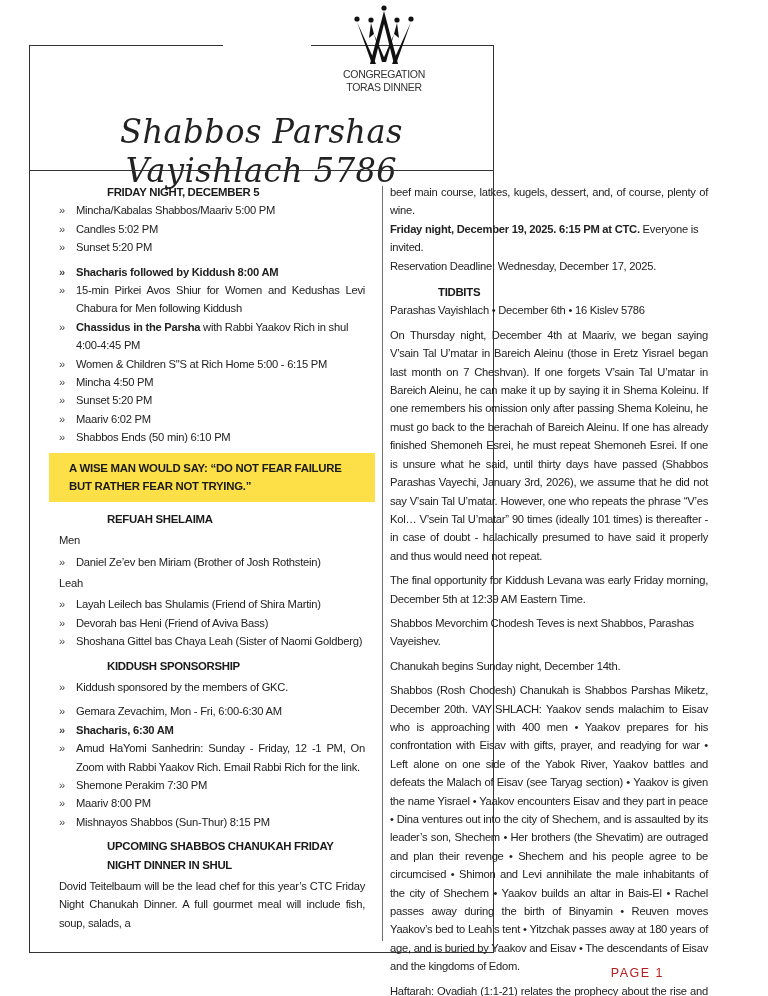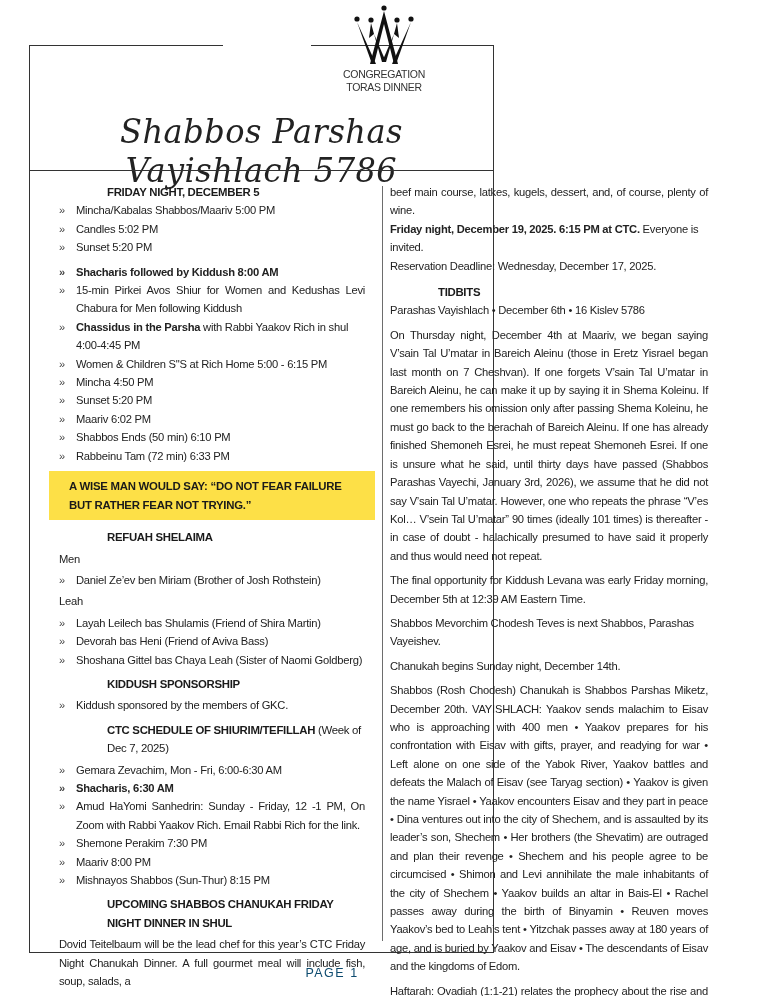--- a/index.html
+++ b/index.html
@@ -32,22 +32,22 @@
   .b { font-weight: bold; }
   .just { text-align: justify; }
   .para { margin-bottom: 6px; }
 
   .quote {
     background: #fde047; margin: 6px 0 8px -10px; padding: 6px 10px 6px 20px;
     width: 326px; font-weight: bold; font-size: 11.4px; line-height: 18.5px; text-transform: uppercase; color: #1a1a1a;
   }
 
   .page-num {
-    position: absolute; left: 0; top: 966px; width: 664px; text-align: center;
-    font-family: "Liberation Sans", sans-serif; font-size: 12.5px; letter-spacing: 1.5px; color: #0c4a6e;
+    position: absolute; left: 0; top: 966px; width: 664px; text-align: right;
+    font-family: "Liberation Sans", sans-serif; font-size: 12.5px; letter-spacing: 1.5px; color: #b91c1c;
   }
 </style>
 </head>
 <body>
 
 <div class="frame-top-left"></div>
 <div class="frame-top-right"></div>
 <div class="frame"></div>
 
 <div class="logo">
@@ -84,42 +84,40 @@
 
   <div class="sec">
     <div class="li b">Shacharis followed by Kiddush 8:00 AM</div>
     <div class="li just">15-min Pirkei Avos Shiur for Women and Kedushas Levi Chabura for Men following Kiddush</div>
     <div class="li"><span class="b">Chassidus in the Parsha</span><span> with Rabbi Yaakov Rich in shul 4:00-4:45 PM</span></div>
     <div class="li">Women &amp; Children S"S at Rich Home 5:00 - 6:15 PM</div>
     <div class="li">Mincha 4:50 PM</div>
     <div class="li">Sunset 5:20 PM</div>
     <div class="li">Maariv 6:02 PM</div>
     <div class="li">Shabbos Ends (50 min) 6:10 PM</div>
-    <div class="li">Rabbeinu Tam (72 min) 6:33 PM</div>
   </div>
 
   <div class="quote">A WISE  MAN WOULD  SAY: “DO NOT FEAR FAILURE BUT RATHER FEAR NOT TRYING.”</div>
 
   <div class="sec">
     <div class="h" style="margin-bottom:3px">REFUAH SHELAIMA</div>
     <div style="margin-bottom:3px">Men</div>
     <div class="li" style="margin-bottom:3px">Daniel Ze’ev ben Miriam (Brother of Josh Rothstein)</div>
     <div style="margin-bottom:3px">Leah</div>
     <div class="li">Layah Leilech bas Shulamis (Friend of Shira Martin)</div>
     <div class="li">Devorah bas Heni (Friend of Aviva Bass)</div>
     <div class="li">Shoshana Gittel bas Chaya Leah (Sister of Naomi Goldberg)</div>
   </div>
 
   <div class="sec">
     <div class="h" style="margin-bottom:3px">KIDDUSH SPONSORSHIP</div>
     <div class="li">Kiddush sponsored by the members of GKC.</div>
   </div>
 
   <div class="sec">
-    <div class="h" style="margin-bottom:3px"><span>CTC SCHEDULE OF SHIURIM/TEFILLAH</span><span class="light"> (Week of Dec 7, 2025)</span></div>
     <div class="li">Gemara Zevachim, Mon - Fri, 6:00-6:30 AM</div>
     <div class="li b">Shacharis, 6:30 AM</div>
     <div class="li just">Amud HaYomi Sanhedrin: Sunday - Friday, 12 -1 PM, On Zoom with Rabbi Yaakov Rich. Email Rabbi Rich for the link.</div>
     <div class="li">Shemone Perakim 7:30 PM</div>
     <div class="li">Maariv 8:00 PM</div>
     <div class="li">Mishnayos Shabbos (Sun-Thur) 8:15 PM</div>
   </div>
 
   <div class="sec">
     <div class="h" style="margin-bottom:3px">UPCOMING SHABBOS CHANUKAH FRIDAY NIGHT DINNER IN SHUL</div>

